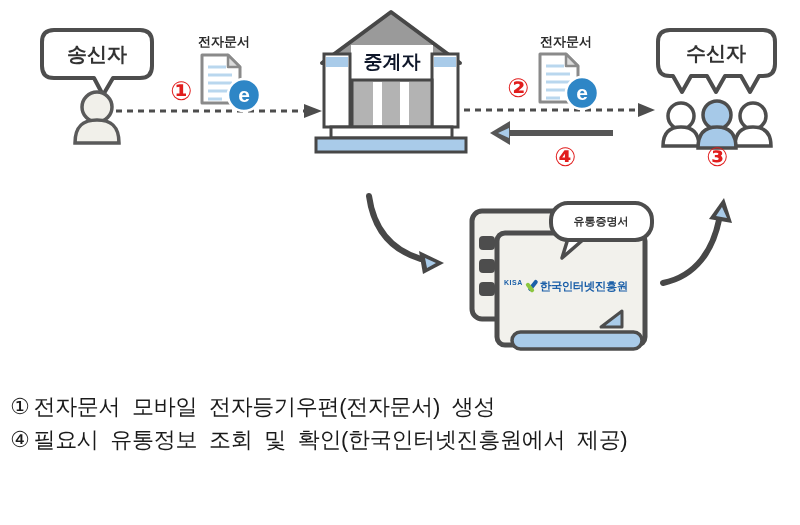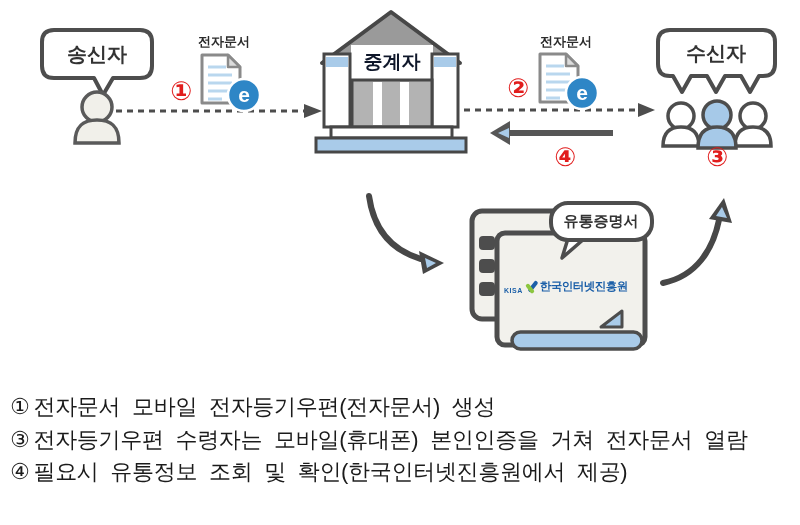--- a/index.html
+++ b/index.html
@@ -7,22 +7,22 @@
        font-family:"Liberation Sans","DejaVu Sans",sans-serif;}
   .stage{position:absolute;left:0;top:0;width:680px;height:390px;}
   .stage svg{position:absolute;left:0;top:0;}
   .ov{position:absolute;transform:translate(-50%,-50%);white-space:nowrap;
       font-family:"Liberation Sans","DejaVu Sans",sans-serif;}
   .bubble-label{font-size:20px;font-weight:700;color:#333;}
   .doc-label{font-size:13px;font-weight:700;color:#2b2b2b;}
   .relay-label{font-size:19px;font-weight:700;color:#0f172a;}
   .marker{font-size:26px;font-weight:700;color:#e11d1d;}
   .e-badge-txt{font-size:21px;font-weight:700;color:#fff;}
-  .cert-label{font-size:15px;font-weight:700;color:#333;}
-  .kisa{position:absolute;left:504px;top:279px;display:flex;align-items:flex-end;gap:2px;}
+  .cert-label{font-size:11px;font-weight:700;color:#333;}
+  .kisa{position:absolute;left:504px;top:279px;display:flex;align-items:flex-start;gap:2px;}
   .kisa .abbr{font-size:7px;font-weight:700;color:#1b5fa8;letter-spacing:.5px;}
   .kisa .emblem{position:relative;width:13px;height:14px;display:inline-block;}
   .kisa .emblem i{position:absolute;display:block;border-radius:2px;}
   .kisa .emblem .b1{width:4px;height:13px;background:#1b5fa8;left:6px;top:0;transform:rotate(38deg);}
   .kisa .emblem .b2{width:4px;height:11px;background:#8cc63f;left:3px;top:3px;transform:rotate(-38deg);}
   .kisa .org{font-size:11.5px;font-weight:700;color:#1b5fa8;letter-spacing:-.5px;}
   .steps{position:absolute;left:10px;top:391px;width:786px;}
   .step{font-size:22px;line-height:32.5px;color:#1b1b1b;word-spacing:6px;letter-spacing:-0.3px;}
   .step .num{margin-right:4px;}
 </style>
@@ -161,18 +161,15 @@
       </span>
     <span class="org">한국인터넷진흥원</span>
   </div>
 </div>
 
 <div class="steps">
   <div class="step">
     <span class="num">①</span><span>전자문서 모바일 전자등기우편(전자문서) 생성</span>
   </div>
   <div class="step">
-    <span class="num">③</span><span>전자등기우편 수령자는 모바일(휴대폰) 본인인증을 거쳐 전자문서 열람</span>
-  </div>
-  <div class="step">
     <span class="num">④</span><span>필요시 유통정보 조회 및 확인(한국인터넷진흥원에서 제공)</span>
   </div>
 </div>
 
 </body></html>

